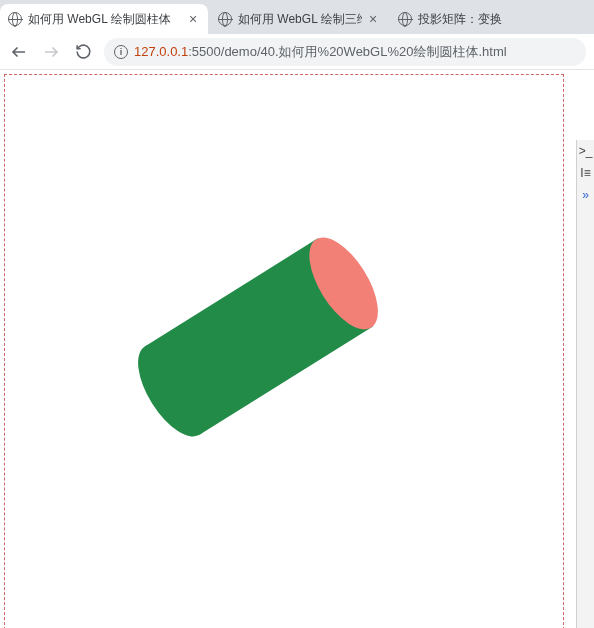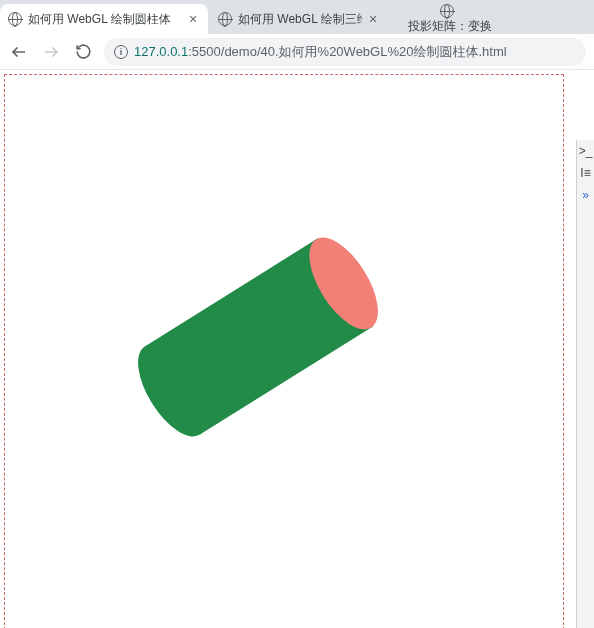--- a/index.html
+++ b/index.html
@@ -2,34 +2,34 @@
 <html><head>
 <meta charset="utf-8">
 <style>
   * { box-sizing: border-box; margin: 0; padding: 0; }
   html, body { width: 594px; height: 628px; font-family: "Segoe UI", Arial, sans-serif; font-size: 12px; background: #fff; overflow: hidden; }
   .chrome { width: 594px; height: 628px; display: flex; flex-direction: column; }
   .tabstrip { height: 34px; background: #dee1e6; display: flex; align-items: flex-end; position: relative; }
   .tab { height: 30px; display: flex; align-items: center; padding: 0 8px; border-radius: 8px 8px 0 0; margin-right: 2px; min-width: 0; }
   .tab.active { background: #ffffff; width: 208px; }
   .tab.inactive { background: #dee1e6; width: 178px; }
-  .tab.inactive.last { width: 120px; flex-direction: column; }
+  .tab.inactive.last { width: 120px; }
   .favicon { width: 14px; height: 14px; border: 1.5px solid #5f6368; border-radius: 50%; position: relative; flex-shrink: 0; margin-right: 6px; }
   .favicon::before { content: ""; position: absolute; left: 3px; right: 3px; top: -1.5px; bottom: -1.5px; border: 1.5px solid #5f6368; border-radius: 50%; }
   .favicon::after { content: ""; position: absolute; left: -1.5px; right: -1.5px; top: 50%; height: 0; border-top: 1.5px solid #5f6368; }
   .tab-title { color: #3c4043; font-size: 12px; white-space: nowrap; overflow: hidden; flex: 1; }
   .tab .close { width: 14px; height: 14px; display: flex; align-items: center; justify-content: center; color: #5f6368; font-size: 14px; cursor: pointer; flex-shrink: 0; margin-left: 4px; }
   .toolbar { height: 36px; background: #ffffff; border-bottom: 1px solid #e5e5e5; display: flex; align-items: center; padding: 0 8px; gap: 10px; }
   .nav-btn { width: 22px; height: 22px; display: flex; align-items: center; justify-content: center; cursor: pointer; }
   .nav-btn.disabled { opacity: 0.35; cursor: default; }
   .nav-btn svg { stroke: #5f6368; }
   .addr { flex: 1; height: 28px; background: #f1f3f4; border-radius: 14px; display: flex; align-items: center; padding: 0 10px; gap: 6px; }
   .info-icon { width: 14px; height: 14px; border: 1.5px solid #5f6368; border-radius: 50%; display: flex; align-items: center; justify-content: center; color: #5f6368; font-size: 9px; font-weight: bold; flex-shrink: 0; }
   .addr-text { color: #5f6368; font-size: 13px; white-space: nowrap; overflow: hidden; flex: 1; }
-  .addr-text .dark { color: #0f766e; }
+  .addr-text .dark { color: #c2410c; }
   .content { flex: 1; position: relative; background: #fff; }
   .canvas-area { position: absolute; left: 4px; top: 4px; width: 560px; height: 556px; border: 1px dashed #CC6666; }
   .cylinder { position: absolute; left: 128px; top: 210px; width: 250px; height: 104px; transform: rotate(-32deg); transform-origin: center; }
   .body-rect { position: absolute; left: 24px; top: 0; width: 204px; height: 104px; background: #228B48; }
   .cap-left { position: absolute; left: 0; top: 0; width: 48px; height: 104px; border-radius: 50%; background: #228B48; }
   .cap-right { position: absolute; right: 0; top: 0; width: 48px; height: 104px; border-radius: 50%; background: #F28077; }
   .dev-edge { position: absolute; right: 0; top: 70px; bottom: 0; width: 18px; border-left: 1px solid #d0d0d0; background: #f3f3f3; }
   .dev-row { height: 22px; display: flex; align-items: center; justify-content: center; color: #444; font-size: 12px; }
   .dev-row.expand { color: #3367d6; }
 </style>

